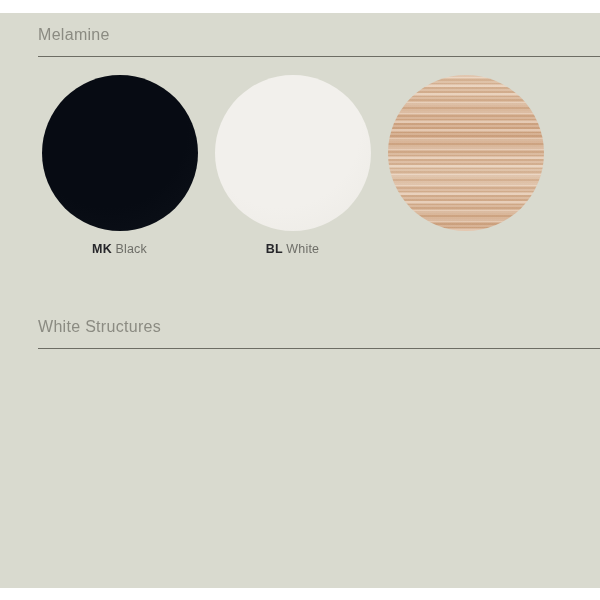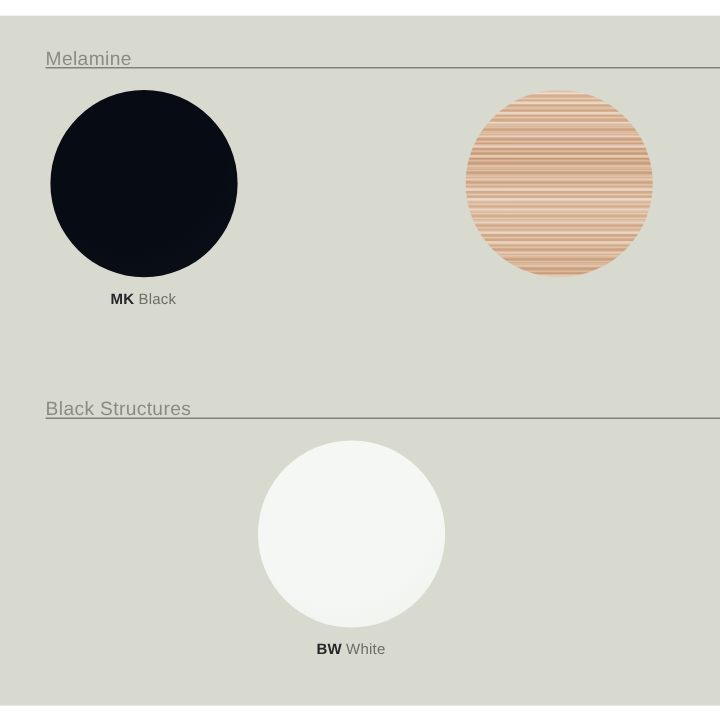--- a/index.html
+++ b/index.html
@@ -41,21 +41,20 @@
 
   .section-heading {
     position: absolute;
     left: 38px;
     top: 13px;
     font-size: 16px;
     font-weight: 400;
     letter-spacing: 0.3px;
     color: #8b8b82;
     white-space: nowrap;
-    margin-top: 15px;
   }
 
   .section-rule {
     position: absolute;
     left: 38px;
     top: 43px;
     width: 562px;
     height: 0;
     border-top: 1px solid #6d6d64;
   }
@@ -135,45 +134,45 @@
       <div class="swatch swatch-col-0">
         <div class="disc-wrap">
           <div class="disc" id="disc-0-0" style="background: radial-gradient(circle at 42% 34%, rgb(7, 11, 19) 0%, rgb(7, 11, 19) 58%, rgb(13, 17, 25) 100%);"></div>
         </div>
         <div class="label">
           <span class="code">MK</span>
           <span class="desc">Black</span>
         </div>
       </div>
 
+      <div class="swatch swatch-col-1">
+        <div class="disc-wrap">
+          <div class="disc" id="disc-0-1" style="background: radial-gradient(circle at 42% 34%, rgb(242, 240, 236) 0%, rgb(242, 240, 236) 58%, rgb(236, 234, 229) 100%);"></div>
+        </div>
+        <div class="label">
+          <span class="code">BL</span>
+          <span class="desc">White</span>
+        </div>
+      </div>
 
       <div class="swatch swatch-col-2">
         <div class="disc-wrap">
           <div class="disc" id="disc-0-2" style="background-color: rgb(214, 171, 136); background-image: repeating-linear-gradient(0deg, rgba(255, 255, 255, 0) 0px, rgba(255, 255, 255, 0.3) 1px, rgba(255, 255, 255, 0) 2px, rgba(140, 95, 60, 0.16) 3px, rgba(255, 255, 255, 0) 4px), repeating-linear-gradient(0deg, rgba(255, 255, 255, 0.22) 0px, rgba(255, 255, 255, 0.22) 3px, rgba(150, 100, 65, 0.1) 3px, rgba(150, 100, 65, 0.1) 9px), linear-gradient(rgb(227, 195, 166) 0%, rgb(214, 171, 136) 38%, rgb(227, 195, 166) 62%, rgb(214, 171, 136) 100%);"></div>
         </div>
       </div>
 
     </div>
   </div>
 
   <div class="section section-metal">
 
-    <div class="section-heading">Black Structures</div>
+    <div class="section-heading">White Structures</div>
 
     <div class="section-rule"></div>
 
     <div class="swatch-row">
 
 
-      <div class="swatch swatch-col-1">
-        <div class="disc-wrap">
-          <div class="disc" id="disc-1-1" style="background: radial-gradient(circle at 42% 34%, rgb(244, 247, 243) 0%, rgb(244, 247, 243) 58%, rgb(238, 242, 236) 100%);"></div>
-        </div>
-        <div class="label">
-          <span class="code">BW</span>
-          <span class="desc">White</span>
-        </div>
-      </div>
 
     </div>
   </div>
 
 </div>
 
 </body></html>

